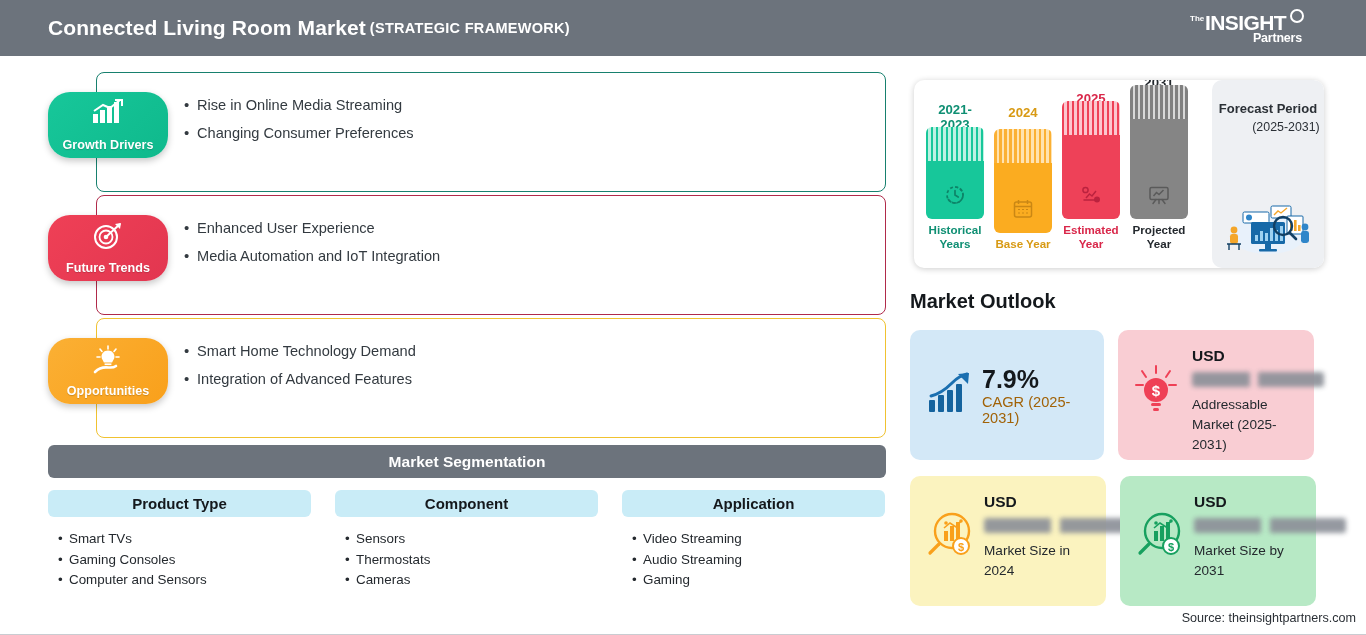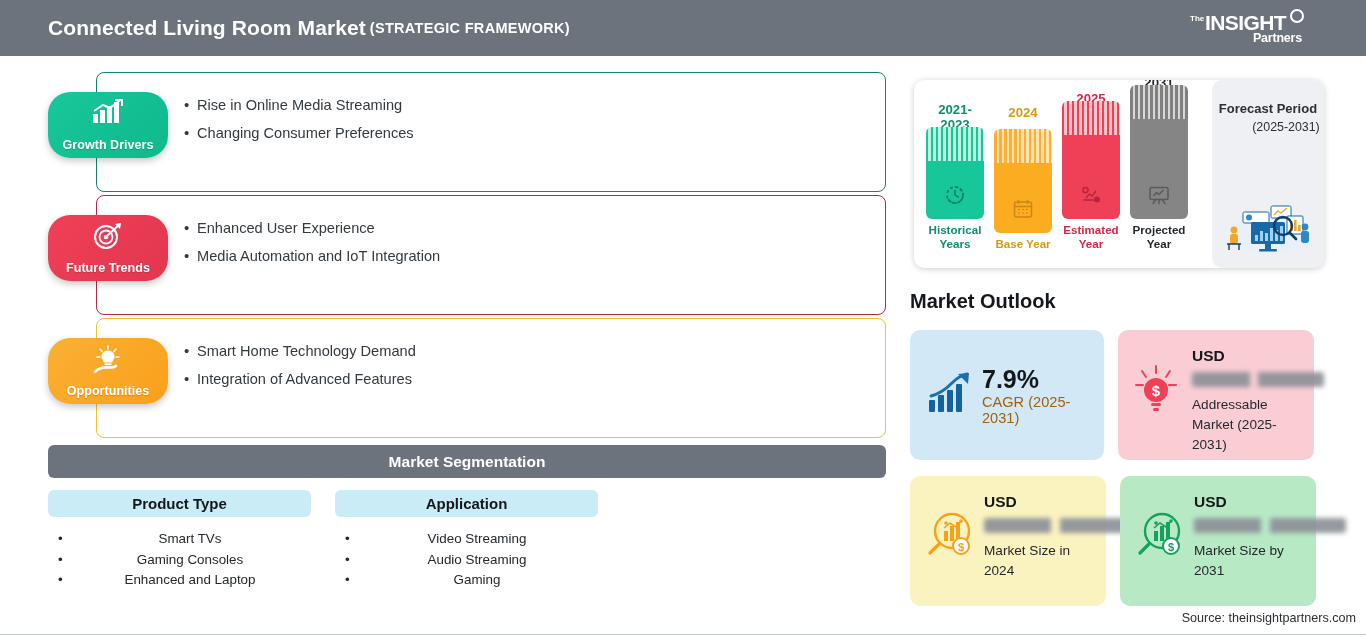--- a/index.html
+++ b/index.html
@@ -55,21 +55,21 @@
     font-size:15.5px; font-weight:bold;
   }
   .segcols { position:absolute; left:48px; top:434px; width:838px; display:flex; gap:24px; }
   .segcol { width:263px; }
   .seghead {
     height:27px; background:#c9ecf7; border-radius:6px;
     display:flex; align-items:center; justify-content:center;
     font-size:15px; font-weight:bold; color:#14181c;
   }
   .segcol ul { list-style:none; margin:12px 0 0 10px; padding:0; }
-  .segcol li { font-size:13.4px; color:#24292e; line-height:20.6px; position:relative; padding-left:11px;text-align:center; }
+  .segcol li { font-size:13.4px; color:#24292e; line-height:20.6px; position:relative; padding-left:11px; }
   .segcol li:before { content:"\2022"; position:absolute; left:0; color:#24292e; }
 
   
   .right { position:absolute; left:900px; top:56px; width:466px; height:579px; }
 
   .timeline {
     position:absolute; left:14px; top:24px; width:410px; height:188px;
     background:#fff; border-radius:10px; box-shadow:0 1px 6px rgba(0,0,0,.20);
     display:flex; overflow:hidden;
   }
@@ -197,21 +197,29 @@
 
     <div class="segbar">
       <span>Market Segmentation</span>
     </div>
     <div class="segcols">
       <div class="segcol">
         <div class="seghead">Product Type</div>
         <ul>
           <li>Smart TVs</li>
           <li>Gaming Consoles</li>
-          <li>Enhanced and Laptop</li>
+          <li>Computer and Sensors</li>
+        </ul>
+      </div>
+      <div class="segcol">
+        <div class="seghead">Component</div>
+        <ul>
+          <li>Sensors</li>
+          <li>Thermostats</li>
+          <li>Cameras</li>
         </ul>
       </div>
       <div class="segcol">
         <div class="seghead">Application</div>
         <ul>
           <li>Video Streaming</li>
           <li>Audio Streaming</li>
           <li>Gaming</li>
         </ul>
       </div>

